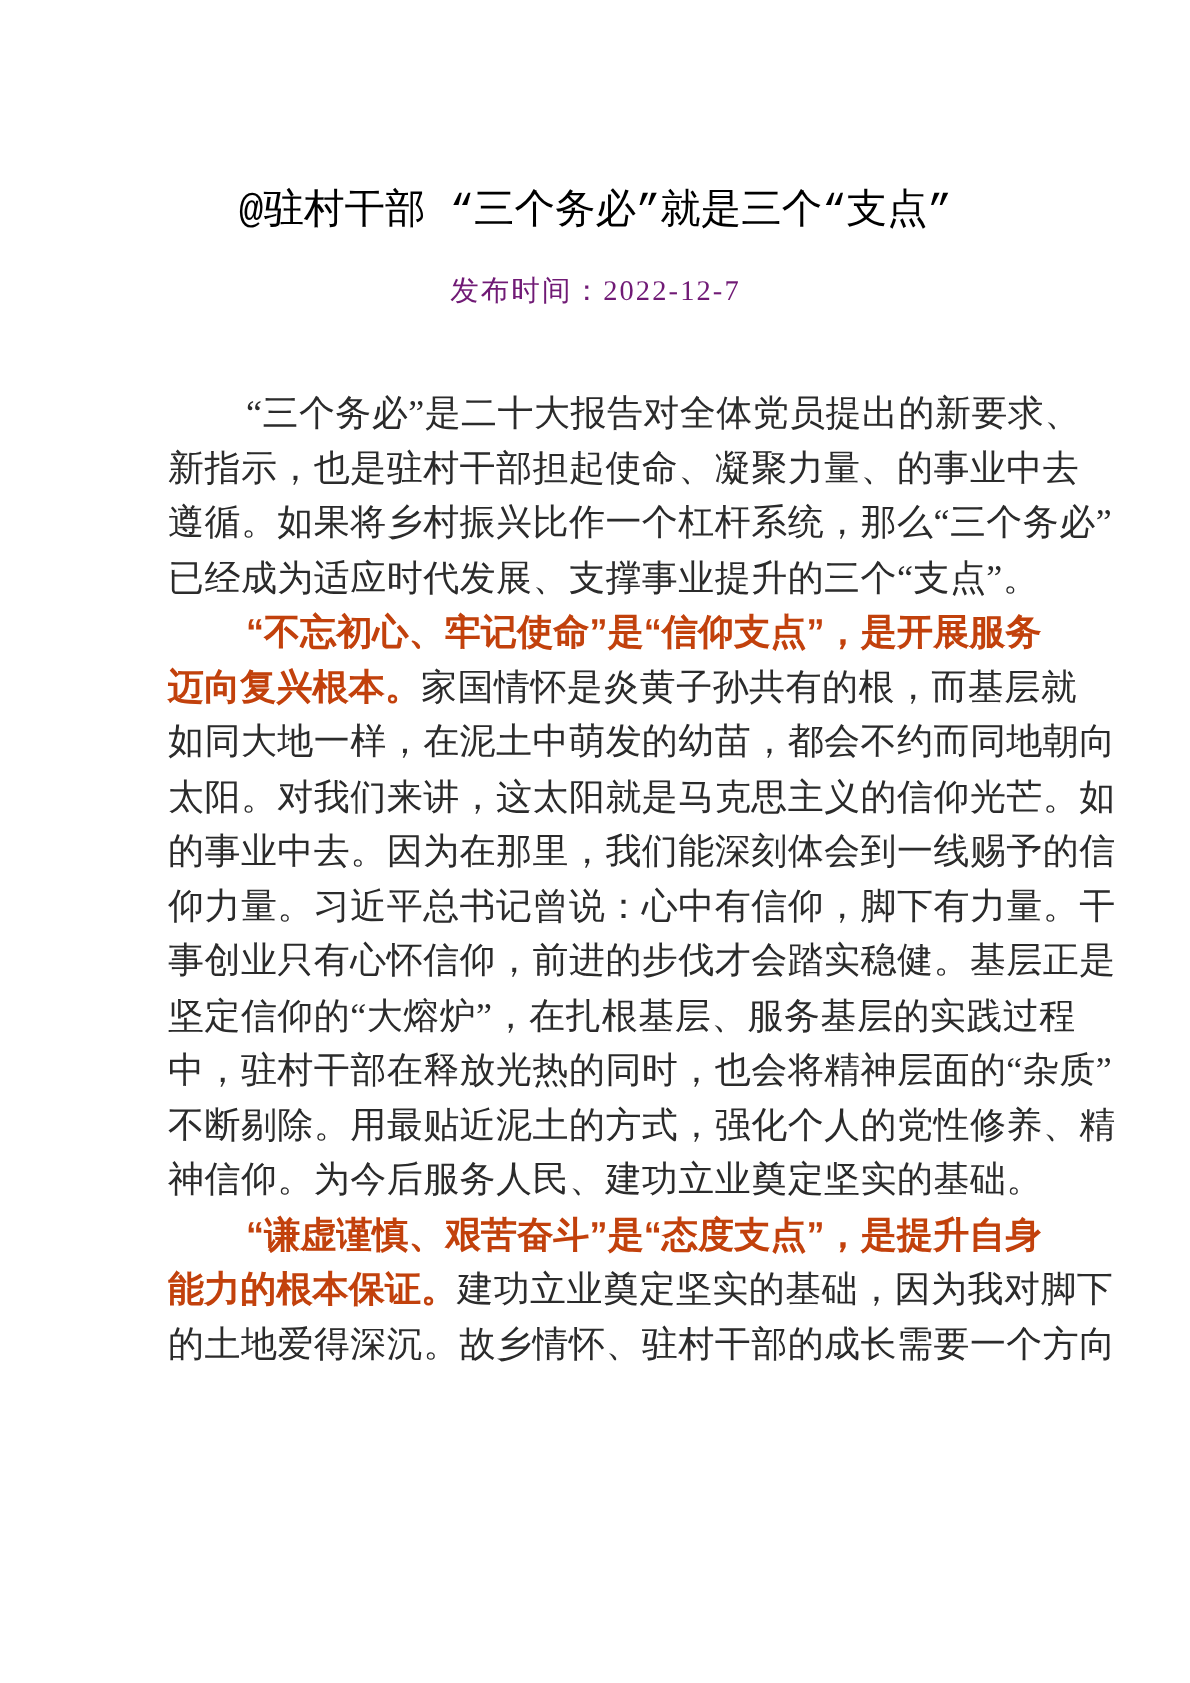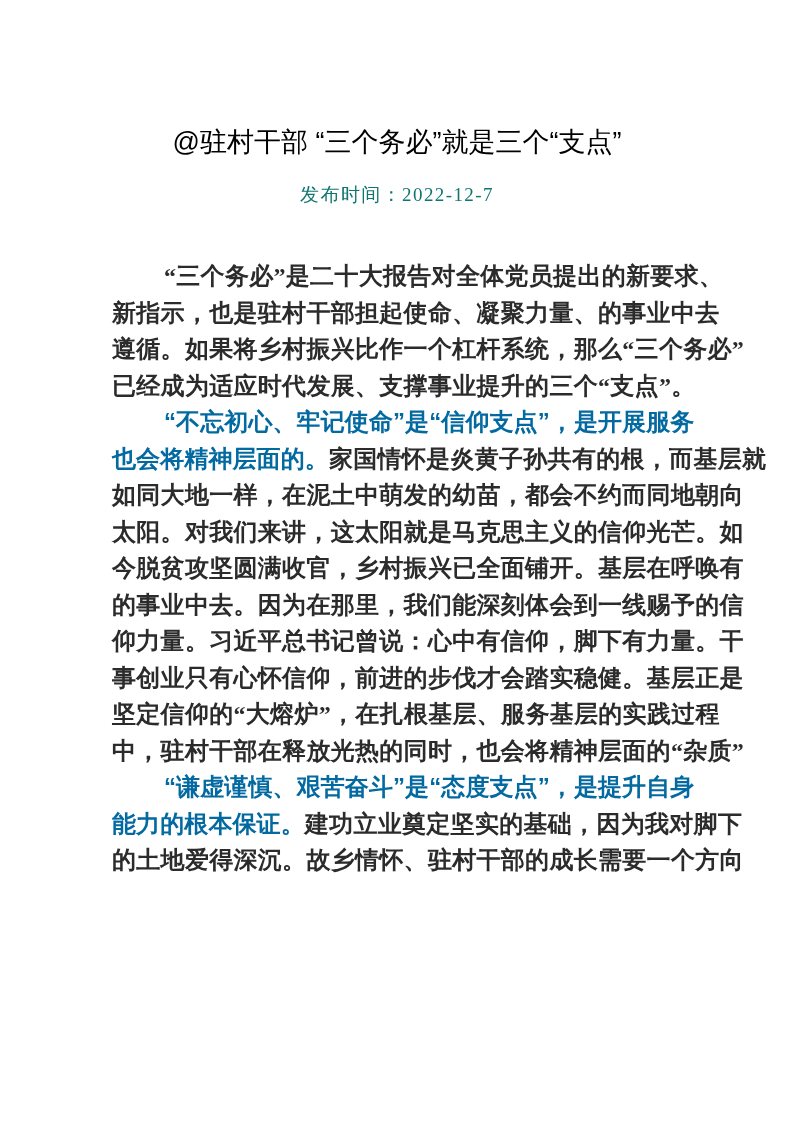--- a/index.html
+++ b/index.html
@@ -21,39 +21,39 @@
   
   #doc {
     position: absolute;
     left: 112px;
     top: 120px;
     width: 570px;
   }
 
   
   .doc-title {
-    font-family: Liberation Sans, sans-serif;
+    font-family: Liberation Mono, monospace;
     font-size: 27px;
     line-height: 44px;
     font-weight: 400;
     color: #000000;
     text-align: center;
     letter-spacing: 0px;
     white-space: nowrap;
     margin: 0;
     padding: 0;
   }
 
   
   .doc-subtitle {
     font-family: "Liberation Serif", "DejaVu Serif", serif;
     font-size: 19px;
     line-height: 34px;
     font-weight: 400;
-    color: #0f766e;
+    color: #701a75;
     text-align: center;
     margin: 14px 0 0 0;
     padding: 0;
     letter-spacing: 1.4px;
   }
 
   
   .body-block {
     margin-top: 46px;
   }
@@ -73,27 +73,27 @@
 
   .line.indent {
     text-indent: 52px;
   }
 
   
   .line b,
   .line .hei {
     font-family: "Liberation Sans", "DejaVu Sans", sans-serif;
     font-weight: 700;
-    color: #0369a1;
+    color: #c2410c;
     letter-spacing: 0.1px;
   }
 
   .line .kai {
     font-family: "Liberation Serif", "DejaVu Serif", serif;
-    font-weight: 700;
+    font-weight: 400;
     color: #2b2b2b;
   }
 </style>
 </head>
 <body>
 
 <div id="page">
 
   <div id="doc">
 
@@ -103,29 +103,30 @@
 
     <div class="body-block" id="body-block">
         <div class="para">
           <div class="line indent"><span class="kai">“三个务必”是二十大报告对全体党员提出的新要求、</span></div>
           <div class="line"><span class="kai">新指示，也是驻村干部担起使命、凝聚力量、的事业中去</span></div>
           <div class="line"><span class="kai">遵循。如果将乡村振兴比作一个杠杆系统，那么“三个务必”</span></div>
           <div class="line"><span class="kai">已经成为适应时代发展、支撑事业提升的三个“支点”。</span></div>
         </div>
         <div class="para">
           <div class="line indent"><span class="hei">“不忘初心、牢记使命”是“信仰支点”，是开展服务</span></div>
-          <div class="line"><span class="hei">也会将精神层面的。</span><span class="kai">家国情怀是炎黄子孙共有的根，而基层就</span></div>
+          <div class="line"><span class="hei">迈向复兴根本。</span><span class="kai">家国情怀是炎黄子孙共有的根，而基层就</span></div>
           <div class="line"><span class="kai">如同大地一样，在泥土中萌发的幼苗，都会不约而同地朝向</span></div>
           <div class="line"><span class="kai">太阳。对我们来讲，这太阳就是马克思主义的信仰光芒。如</span></div>
-          <div class="line"><span class="kai">今脱贫攻坚圆满收官，乡村振兴已全面铺开。基层在呼唤有</span></div>
           <div class="line"><span class="kai">的事业中去。因为在那里，我们能深刻体会到一线赐予的信</span></div>
           <div class="line"><span class="kai">仰力量。习近平总书记曾说：心中有信仰，脚下有力量。干</span></div>
           <div class="line"><span class="kai">事创业只有心怀信仰，前进的步伐才会踏实稳健。基层正是</span></div>
           <div class="line"><span class="kai">坚定信仰的“大熔炉”，在扎根基层、服务基层的实践过程</span></div>
           <div class="line"><span class="kai">中，驻村干部在释放光热的同时，也会将精神层面的“杂质”</span></div>
+          <div class="line"><span class="kai">不断剔除。用最贴近泥土的方式，强化个人的党性修养、精</span></div>
+          <div class="line"><span class="kai">神信仰。为今后服务人民、建功立业奠定坚实的基础。</span></div>
         </div>
         <div class="para">
           <div class="line indent"><span class="hei">“谦虚谨慎、艰苦奋斗”是“态度支点”，是提升自身</span></div>
           <div class="line"><span class="hei">能力的根本保证。</span><span class="kai">建功立业奠定坚实的基础，因为我对脚下</span></div>
           <div class="line"><span class="kai">的土地爱得深沉。故乡情怀、驻村干部的成长需要一个方向</span></div>
         </div>
       </div>
 
   </div>
 

